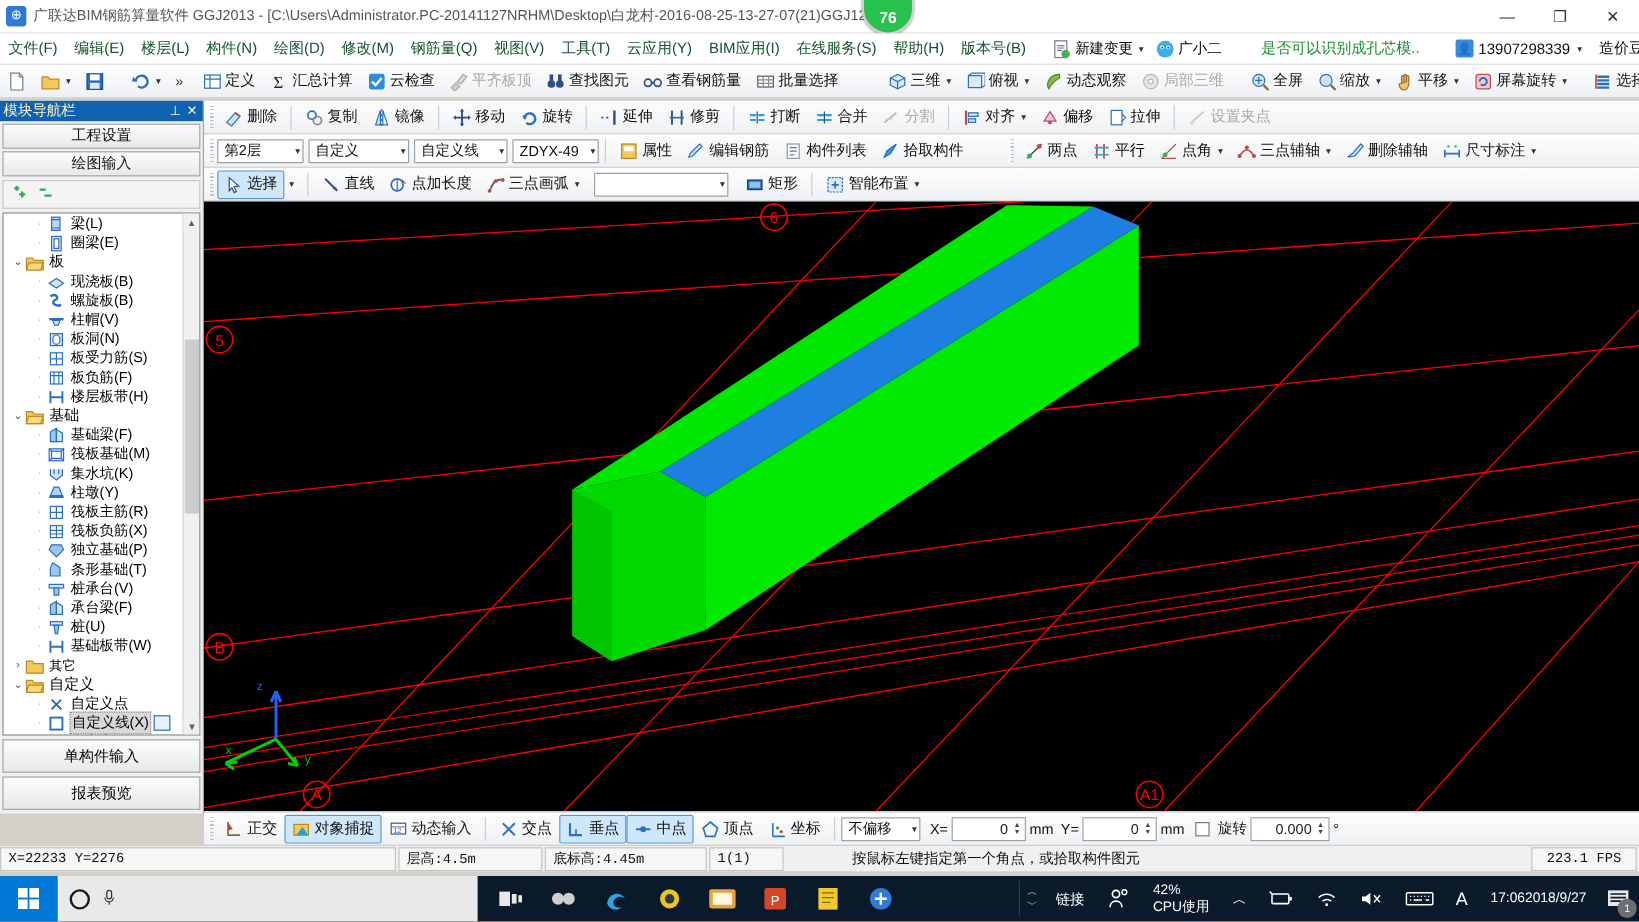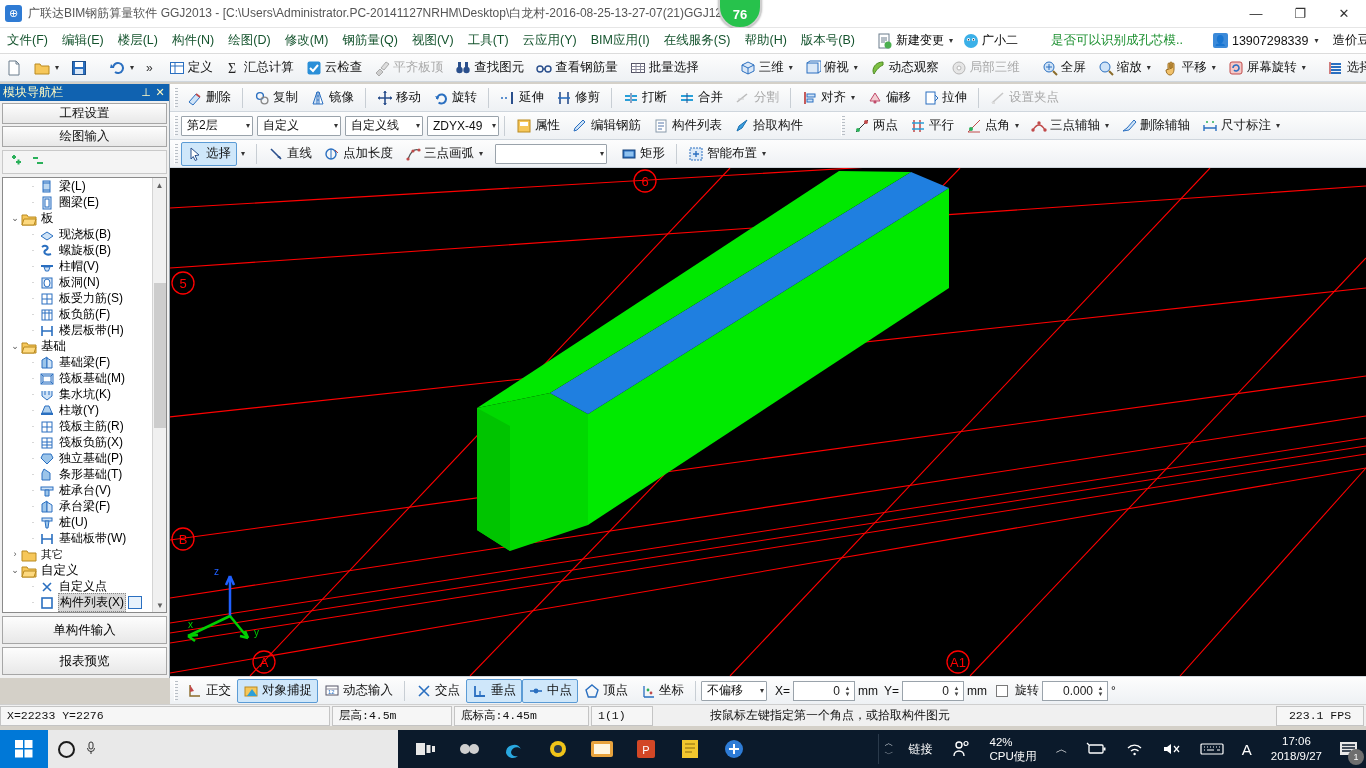--- a/index.html
+++ b/index.html
@@ -187,21 +187,21 @@
   .tb-icons { display: flex; align-items: center; gap: 4px; padding-left: 8px; }
   .tb-ico {
     width: 40px; height: 38px; display: flex; align-items: center; justify-content: center;
   }
   .tray { margin-left: auto; display: flex; align-items: center; height: 38px; }
   .tray-chevs { display:flex; flex-direction: column; align-items:center; justify-content:center; width: 22px;
                 font-size: 9px; line-height: 11px; color:#cfd6dd; border-left: 1px solid #2a3a4b; height: 30px; }
   .tray-item { padding: 0 9px; font-size: 12px; color: #fff; display:flex; align-items:center; height:38px; }
   .cpu { display: flex; flex-direction: column; align-items: flex-start; justify-content: center;
          font-size: 11.5px; line-height: 14px; padding: 0 10px; }
-  .clock { display: flex; flex-direction: column; align-items: center; justify-content: center;
+  .clock { display: flex; flex-direction: row; align-items: center; justify-content: center;
            font-size: 11.5px; line-height: 15px; padding: 0 10px; }
   .notif { width: 34px; height: 38px; display:flex; align-items:center; justify-content:center; position: relative; }
   .notif .badge {
     position:absolute; right: 2px; bottom: 3px; width: 16px; height: 16px; border-radius: 50%;
     background: #6e6e6e; color:#fff; font-size: 9px; display:flex; align-items:center; justify-content:center;
   }
 </style>
 </head>
 <body>
 
@@ -937,21 +937,21 @@
                 <path d="M4 4l8 8M12 4l-8 8" stroke="#2a6fc0" stroke-width="1.6"></path>
               </svg></span>
             <span class="lbl">自定义点</span>
           </div>
           <div class="tnode sel">
             <span class="ind" style="width: 22px;"></span>
             <span style="width: 12px; color: rgb(170, 170, 170); font-size: 9px; text-align: center;">·</span>
             <span class="ti"><svg viewBox="0 0 16 16">
                 <rect x="3" y="3" width="10" height="10" fill="none" stroke="#2a6fc0" stroke-width="1.6"></rect>
               </svg></span>
-            <span class="lbl">构件列表(X)</span>
+            <span class="lbl">自定义线(X)</span>
             <span style="margin-left: 2px; width: 14px; height: 13px; border: 1px solid rgb(42, 111, 192); background: rgb(232, 242, 252); display: inline-block;"></span>
           </div>
           <div class="tnode">
             <span class="ind" style="width: 22px;"></span>
             <span style="width: 12px; color: rgb(170, 170, 170); font-size: 9px; text-align: center;">·</span>
             <span class="ti"><svg viewBox="0 0 16 16">
                 <rect x="3" y="3" width="10" height="10" fill="#dbe8f7" stroke="#2a6fc0"></rect>
                 <path d="M3 11l8-8M6 13l7-7M3 7l4-4" stroke="#2a6fc0"></path>
               </svg></span>
             <span class="lbl">自定义面</span>

